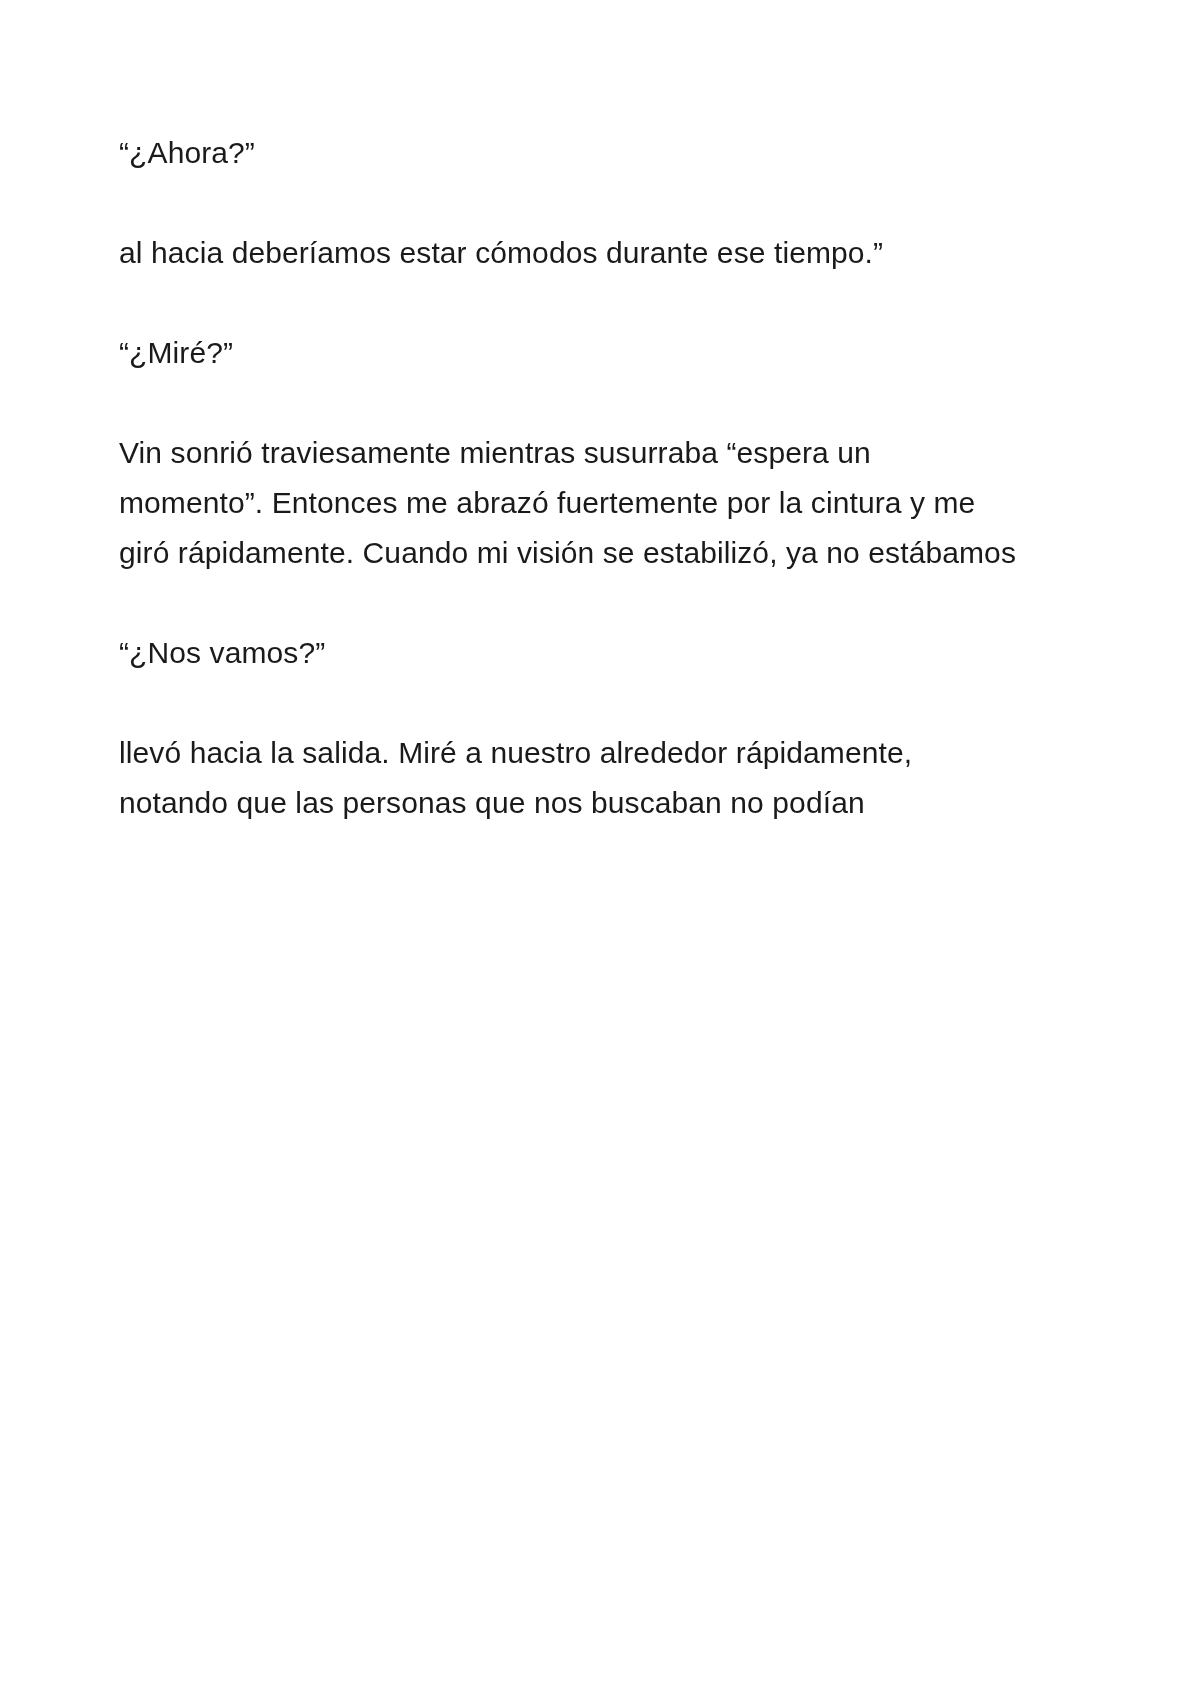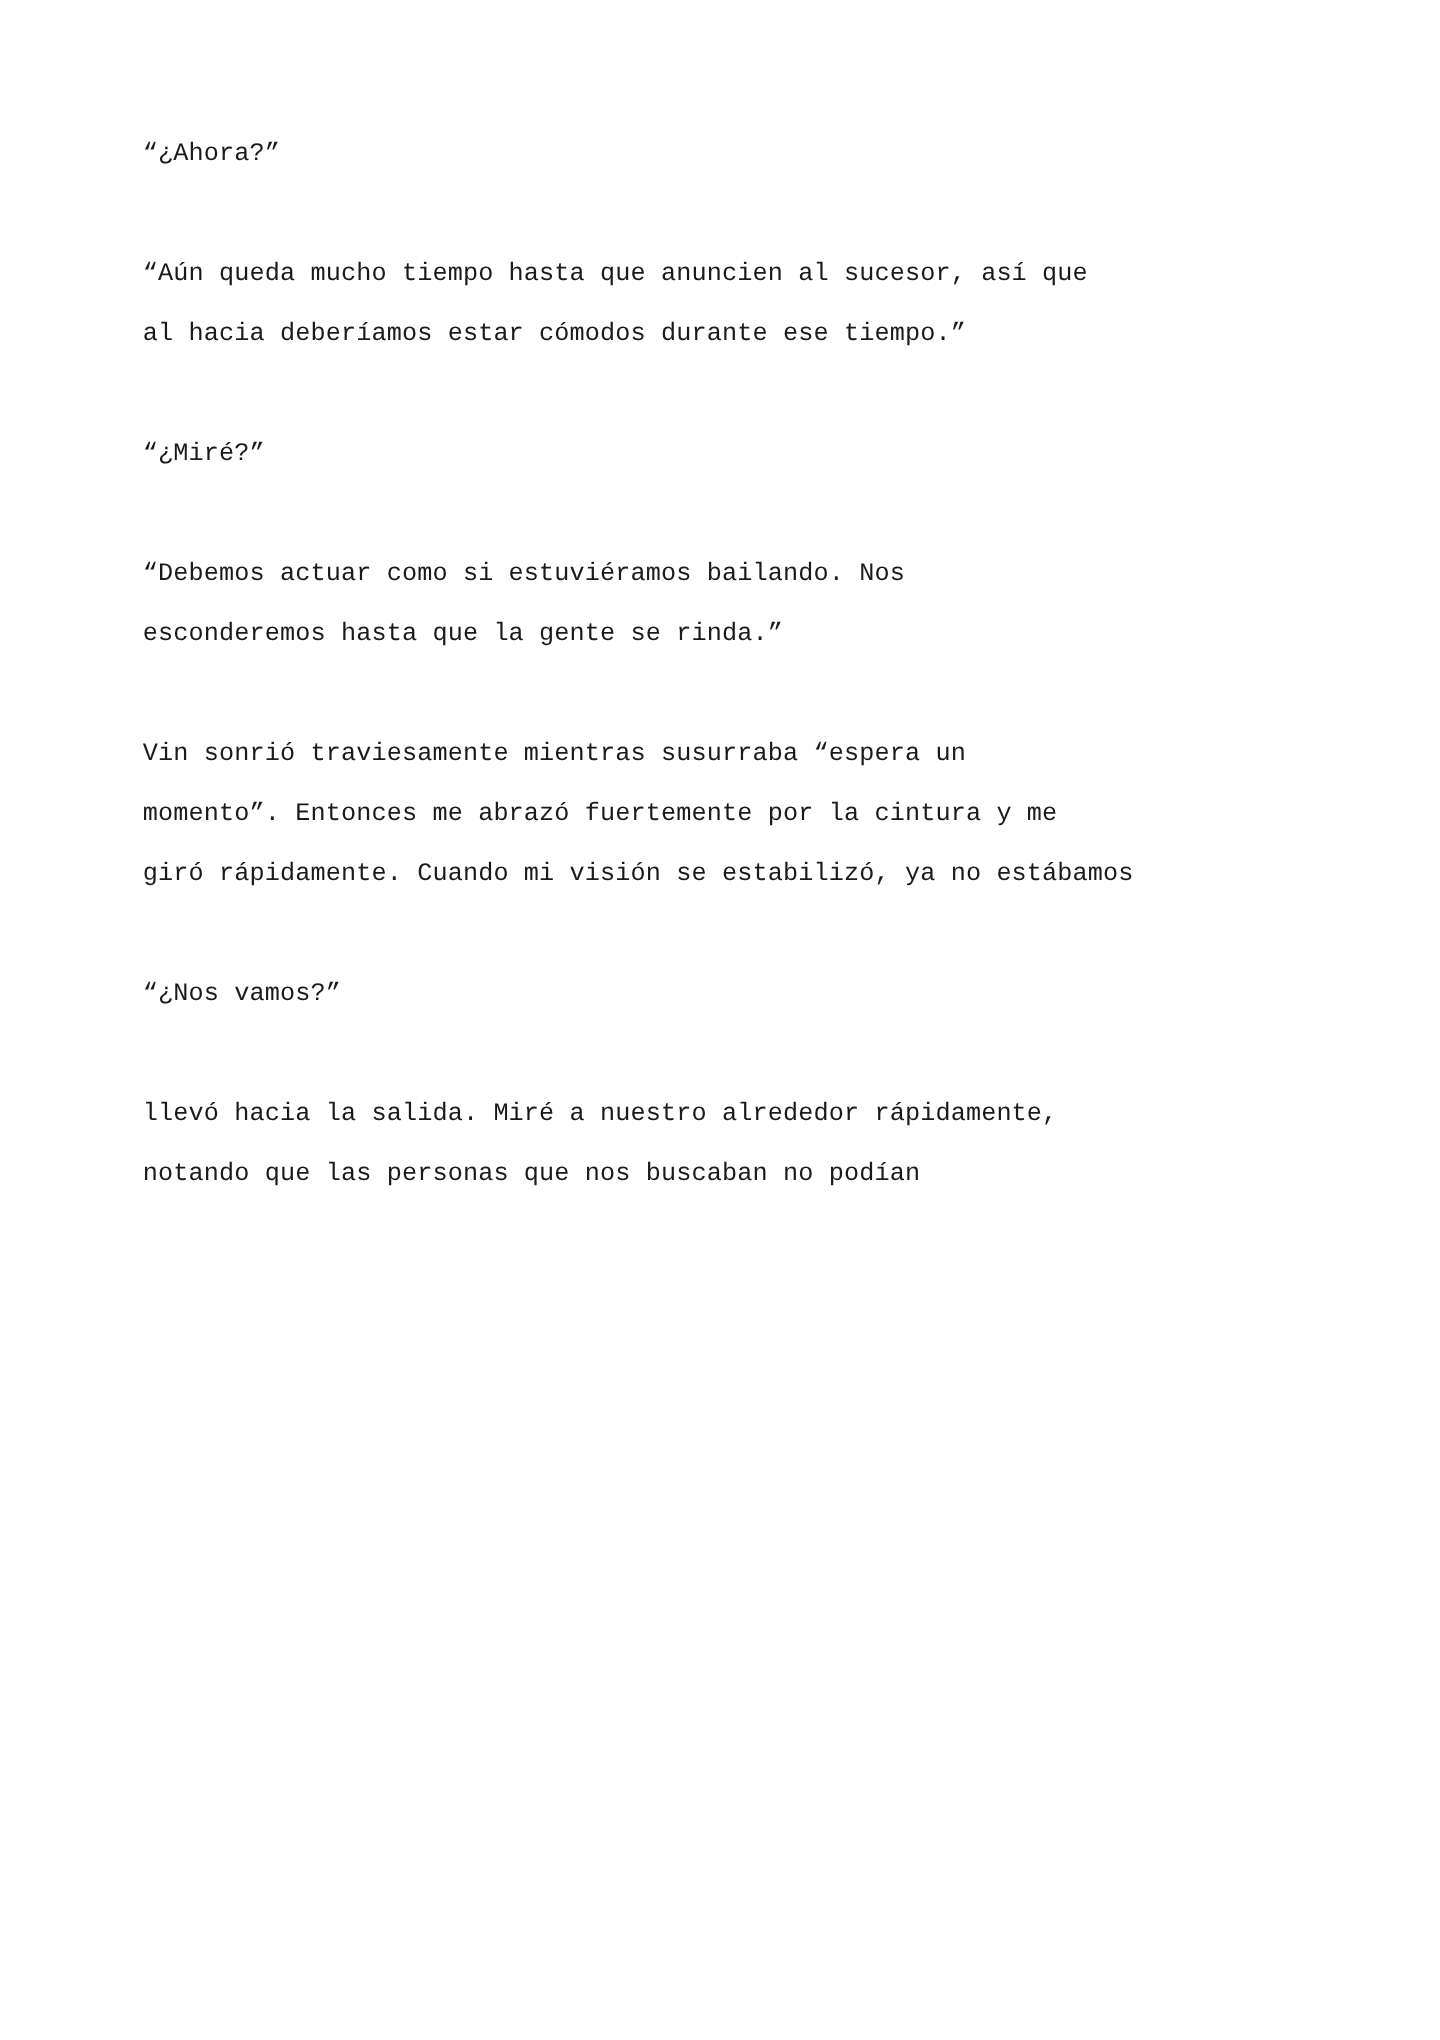--- a/index.html
+++ b/index.html
@@ -9,24 +9,24 @@
     }
     body {
       width: 1200px;
       height: 1700px;
       overflow: hidden;
       position: relative;
     }
     .page {
       position: absolute;
       left: 119px;
-      top: 104px;
+      top: 128px;
       width: 960px;
-      font-family: Liberation Mono, monospace;
-      font-size: 21px;
+      font-family: Liberation Sans, sans-serif;
+      font-size: 30px;
       line-height: 50px;
       color: #1a1a1a;
       letter-spacing: 0.1px;
     }
     .para {
       margin: 0 0 50px 0;
     }
     .line {
       display: block;
       white-space: nowrap;
@@ -34,29 +34,24 @@
     }
   </style>
 </head>
 <body>
 
 <div class="page">
   <p class="para">
     <span class="line">“¿Ahora?”</span>
   </p>
   <p class="para">
-    <span class="line">“Aún queda mucho tiempo hasta que anuncien al sucesor, así que</span>
     <span class="line">al hacia deberíamos estar cómodos durante ese tiempo.”</span>
   </p>
   <p class="para">
     <span class="line">“¿Miré?”</span>
-  </p>
-  <p class="para">
-    <span class="line">“Debemos actuar como si estuviéramos bailando. Nos</span>
-    <span class="line">esconderemos hasta que la gente se rinda.”</span>
   </p>
   <p class="para">
     <span class="line">Vin sonrió traviesamente mientras susurraba “espera un</span>
     <span class="line">momento”. Entonces me abrazó fuertemente por la cintura y me</span>
     <span class="line">giró rápidamente. Cuando mi visión se estabilizó, ya no estábamos</span>
   </p>
   <p class="para">
     <span class="line">“¿Nos vamos?”</span>
   </p>
   <p class="para">

